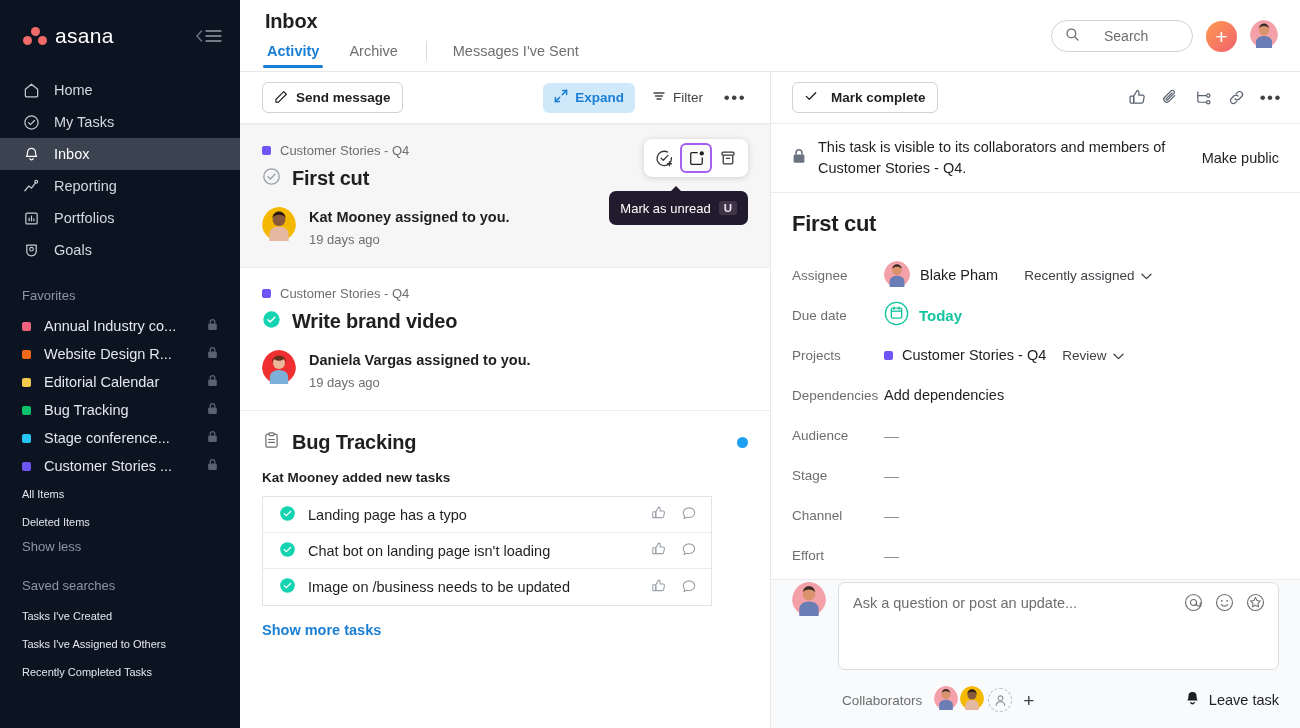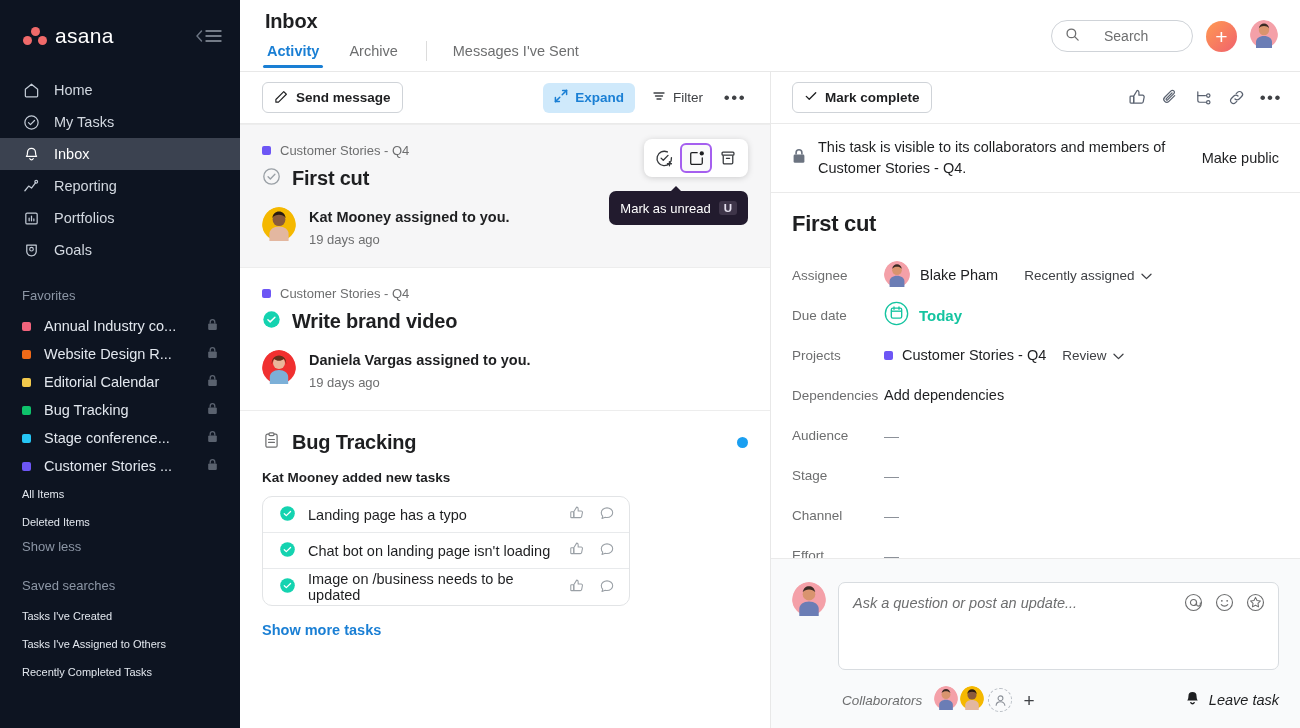--- a/index.html
+++ b/index.html
@@ -171,38 +171,38 @@
   .kbd {
     background: #3e3549; border-radius: 3px; padding: 1px 5px;
     font-size: 11.5px; color: #e5e0ee; font-weight: 700;
   }
 
   .bug-section { padding: 20px 22px 0 22px; border-top: 1px solid #ededed; }
   .bug-head { display: flex; align-items: center; gap: 11px; }
   .bug-title { font-size: 20px; font-weight: 700; color: #1e1f21; letter-spacing: -.2px; }
   .blue-dot { width: 11px; height: 11px; border-radius: 50%; background: #1a9ff1; margin-left: auto; }
   .bug-sub { font-size: 13.5px; color: #1e1f21; font-weight: 700; margin-top: 16px; margin-bottom: 11px; }
-  .task-list { border: 1px solid #e2e4e6; border-radius: 10px; overflow: hidden; width: 368px; }
+  .task-list { border: 1px solid #e2e4e6; border-radius: 0; overflow: hidden; width: 450px; }
   .task-row {
     height: 36px; display: flex; align-items: center; gap: 12px;
     padding: 0 14px 0 16px; border-bottom: 1px solid #e8eaec; font-size: 14.5px; color: #1e1f21;
   }
   .task-row:last-child { border-bottom: none; }
   .task-row .tr-label { flex: 1; }
   .tr-ico { display: flex; align-items: center; gap: 14px; color: #9aa0a6; }
   .show-more { font-size: 14.5px; color: #1a7fd4; font-weight: 700; margin-top: 16px; cursor: pointer; }
 
   
   .detail { flex: 1; display: flex; flex-direction: column; min-width: 0; background: #fff; }
   .detail-top {
     height: 52px; flex: 0 0 52px; display: flex; align-items: center;
     padding: 0 18px 0 21px; border-bottom: 1px solid #eaeaea;
   }
   .btn-complete {
-    display: flex; align-items: center; gap: 7px; height: 31px;
+    display: flex; align-items: center; gap: 13px; height: 31px;
     border: 1px solid #cfd3d8; border-radius: 6px; padding: 0 11px;
     font-size: 13.5px; font-weight: 700; color: #1e1f21; background: #fff; cursor: pointer;
   }
   .dt-spacer { flex: 1; }
   .dt-icons { display: flex; align-items: center; gap: 14px; color: #5a6270; }
   .dt-ico { cursor: pointer; display: flex; align-items: center; justify-content: center; }
 
   .privacy {
     display: flex; align-items: center; gap: 12px; padding: 13px 21px 13px 21px;
     border-bottom: 1px solid #eaeaea; background: #fff;
@@ -216,21 +216,21 @@
   .flabel { width: 92px; flex: 0 0 92px; font-size: 13.5px; color: #6d6e6f; }
   .fval { display: flex; align-items: center; gap: 10px; font-size: 14.5px; color: #1e1f21; }
   .chip-select {
     display: flex; align-items: center; gap: 6px; font-size: 13.5px;
     color: #3f4145; margin-left: 26px; cursor: pointer;
   }
   .due-today { color: #14c4a0; font-weight: 700; font-size: 15px; text-align: center; }
   .dash { color: #8c9199; font-size: 15px; }
   .add-dep { font-size: 14.5px; color: #1e1f21; cursor: pointer; }
 
-  .detail-foot { flex: 0 0 auto; background: #f9fafb; border-top: 1px solid #eaeaea; padding: 23px 21px 14px 21px; font-style: italic; }
+  .detail-foot { flex: 0 0 auto; background: #f9fafb; border-top: 1px solid #eaeaea; padding: 2px 21px 14px 21px; }
   .comment-row { display: flex; gap: 12px; align-items: flex-start; }
   .comment-box {
     flex: 1; height: 88px; border: 1px solid #d8dce0; border-radius: 7px;
     background: #fff; position: relative; padding: 11px 14px; cursor: text;
   }
   .comment-ph { font-size: 14.5px; color: #6d6e6f; }
   .comment-tools {
     position: absolute; right: 13px; top: 10px; display: flex; gap: 12px; color: #6d6e6f;
   }
   .collab-row { display: flex; align-items: center; margin-top: 16px; padding-left: 50px; }

